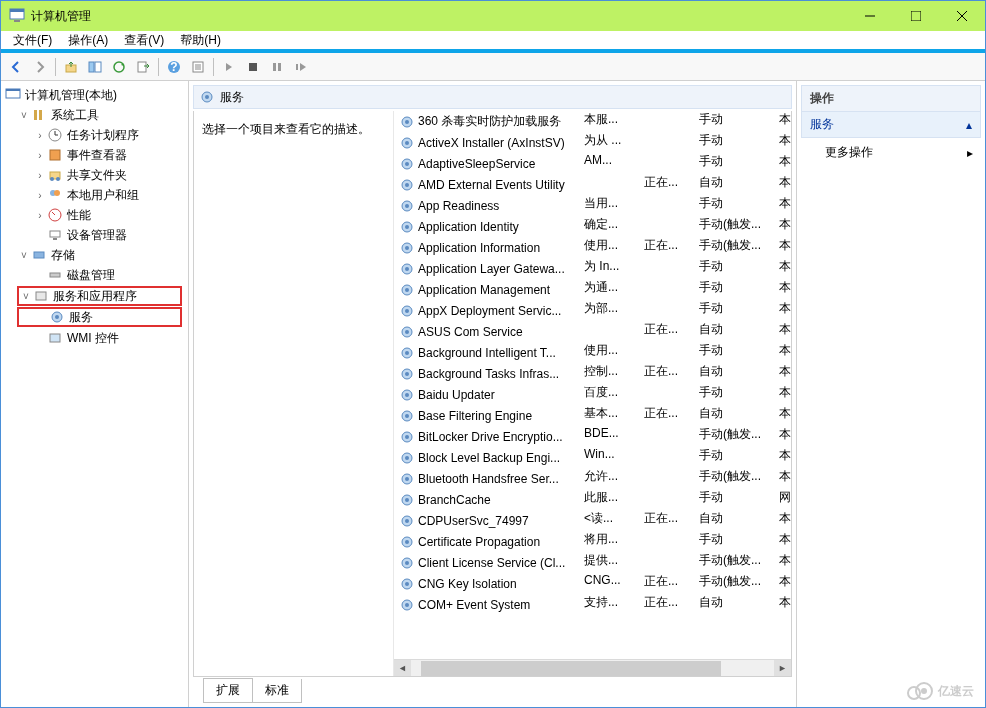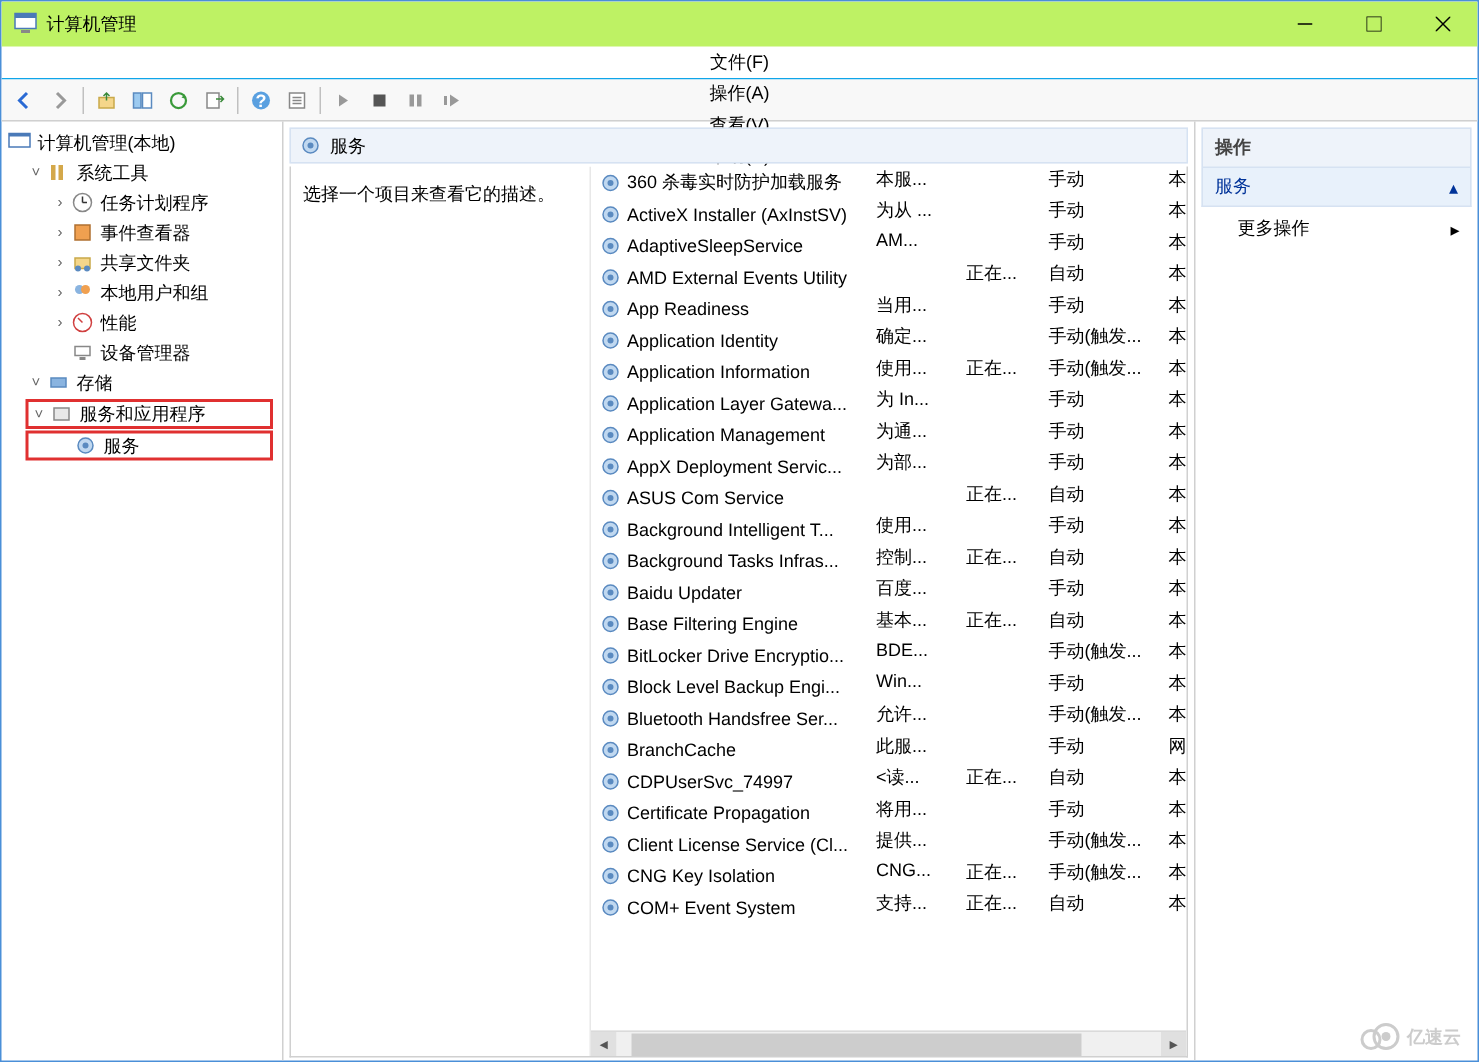--- a/index.html
+++ b/index.html
@@ -2,21 +2,21 @@
 <html><head>
 <meta charset="utf-8">
 <style>
 * { box-sizing: border-box; margin: 0; padding: 0; font-family: "Microsoft YaHei", "Segoe UI", sans-serif; font-size: 12px; }
 body { background: #fff; width: 986px; height: 708px; overflow: hidden; border: 1px solid #4a8fd8; }
 .titlebar { height: 30px; display: flex; align-items: center; padding: 0 0 0 8px; background: #bef264; }
 .title-icon { width: 16px; height: 16px; margin-right: 6px; display: inline-flex; align-items: center; justify-content: center; }
 .title-text { flex: 1; color: #000; }
 .win-btns { display: flex; }
 .win-btn { width: 46px; height: 30px; display: flex; align-items: center; justify-content: center; color: #000; }
-.menubar { height: 22px; display: flex; align-items: center; padding: 0 4px; border-bottom: 1px solid #0ea5e9; flex-direction: column; }
+.menubar { height: 22px; display: flex; align-items: center; padding: 0 4px; border-bottom: 4px solid #0ea5e9; }
 .menu-item { padding: 2px 8px; cursor: default; }
 .toolbar { height: 28px; display: flex; align-items: center; padding: 2px 4px; border-bottom: 1px solid #d0d0d0; gap: 2px; background: #f8f8f8; }
 .tool-btn { width: 22px; height: 22px; display: flex; align-items: center; justify-content: center; border: 1px solid transparent; }
 .tool-sep { width: 1px; height: 18px; background: #c0c0c0; margin: 0 2px; }
 .main { display: flex; height: calc(100% - 80px); }
 .tree-panel { width: 190px; border-right: 1px solid #d0d0d0; padding: 4px 2px; overflow: hidden; }
 .tree-item { display: flex; align-items: center; height: 20px; padding-left: 2px; white-space: nowrap; cursor: default; }
 .tree-item .expand { width: 14px; text-align: center; color: #666; font-size: 10px; }
 .tree-item .t-icon { width: 16px; height: 16px; margin-right: 4px; display: inline-flex; align-items: center; justify-content: center; }
 .tree-item.depth1 { padding-left: 14px; }
@@ -254,37 +254,55 @@
     </div>
     <div class="tree-item depth1">
       <span class="expand">˅</span>
       <span class="t-icon">
           <svg width="14" height="14">
             <rect x="2" y="4" width="10" height="6" fill="#8ab4e0" stroke="#5a8ac0"></rect>
           </svg>
         </span>
       <span>存储</span>
     </div>
+    <div class="tree-item depth2">
+      <span class="expand"></span>
+      <span class="t-icon">
+          <svg width="14" height="14">
+            <rect x="2" y="5" width="10" height="4" fill="#ccc" stroke="#888"></rect>
+          </svg>
+        </span>
+      <span>磁盘管理</span>
+    </div>
     <div class="tree-item highlight">
       <span class="expand" style="margin-left:-14px">˅</span>
       <span class="t-icon">
           <svg width="14" height="14">
             <rect x="2" y="3" width="10" height="8" fill="#e8e8e8" stroke="#888"></rect>
           </svg>
         </span>
       <span>服务和应用程序</span>
     </div>
     <div class="tree-item highlight" style="padding-left:30px">
       <span class="t-icon">
           <svg width="14" height="14">
             <circle cx="7" cy="7" r="5" fill="#c0d8f0" stroke="#5a8ac0"></circle>
             <circle cx="7" cy="7" r="2" fill="#5a8ac0"></circle>
           </svg>
         </span>
       <span>服务</span>
+    </div>
+    <div class="tree-item depth2">
+      <span class="expand"></span>
+      <span class="t-icon">
+          <svg width="14" height="14">
+            <rect x="2" y="3" width="10" height="8" fill="#d0e4f5" stroke="#888"></rect>
+          </svg>
+        </span>
+      <span>WMI 控件</span>
     </div>
   </div>
 
   <div class="center-panel">
     <div class="svc-header">
       <span class="gear">
           <svg width="14" height="14">
             <circle cx="7" cy="7" r="5" fill="#c0d8f0" stroke="#5a8ac0"></circle>
             <circle cx="7" cy="7" r="2" fill="#5a8ac0"></circle>
           </svg>
@@ -659,20 +677,24 @@
             </div>
           </div>
         <div class="hscroll">
           <div class="arrow">◄</div>
           <div class="track">
               <div class="thumb"></div>
             </div>
           <div class="arrow">►</div>
         </div>
       </div>
+    </div>
+    <div class="tabs">
+      <div class="tab active">扩展</div>
+      <div class="tab">标准</div>
     </div>
   </div>
 
   <div class="actions-panel">
     <div class="actions-head">操作</div>
     <div class="actions-sub">
       <span>服务</span>
       <span>▴</span>
     </div>
     <div class="actions-item">

